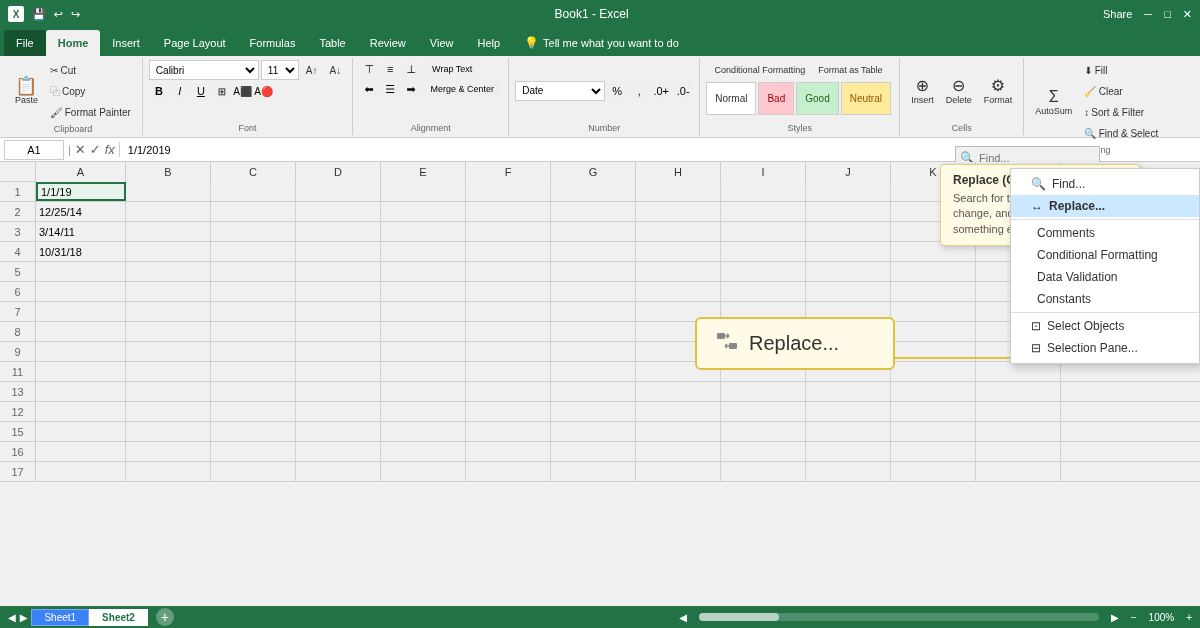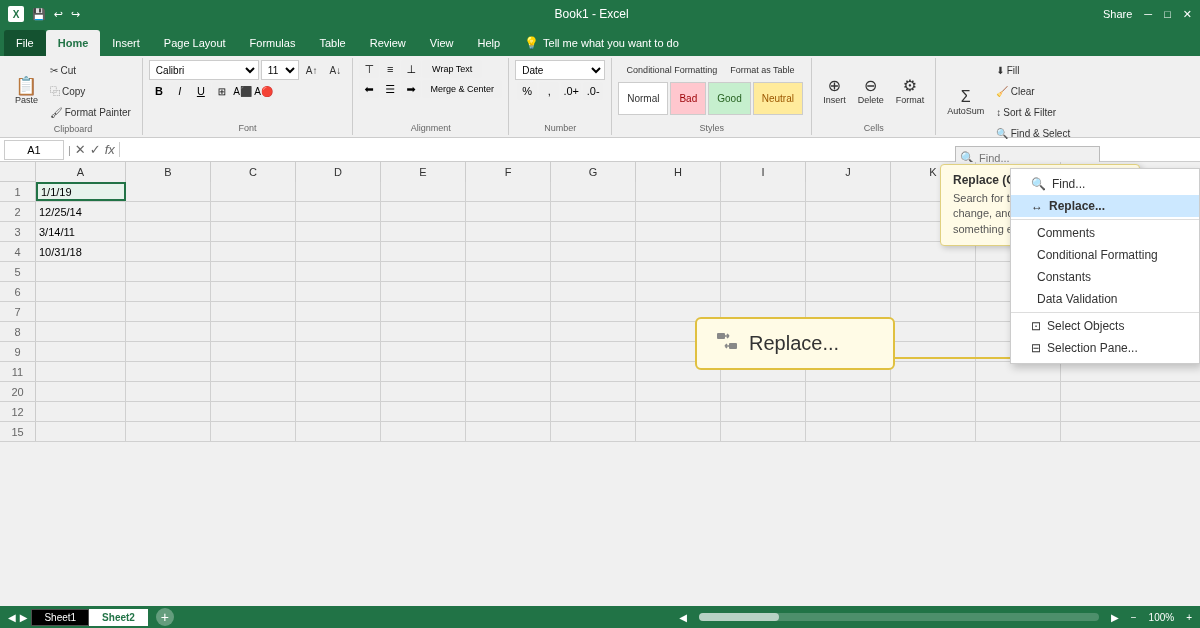--- a/index.html
+++ b/index.html
@@ -257,21 +257,21 @@
       padding: 0 8px;
       font-size: 10px;
     }
     .sheet-tabs {
       display: flex;
       gap: 0;
     }
     .sheet-tab {
       padding: 2px 12px;
       font-size: 10px;
-      background: #000000;
+      background: #3b82f6;
       color: white;
       border: 1px solid rgba(255,255,255,0.3);
       cursor: pointer;
     }
     .sheet-tab.active {
       background: white;
       color: #217346;
       font-weight: bold;
     }
     .add-sheet-btn {
@@ -508,21 +508,21 @@
           <button class="fmt-btn">⬅</button>
           <button class="fmt-btn">☰</button>
           <button class="fmt-btn">➡</button>
           <button class="fmt-btn" style="width:80px;font-size:9px;">Merge &amp; Center</button>
         </div>
       </div>
       <div class="ribbon-group-label">Alignment</div>
     </div>
 
     <div class="ribbon-group">
-      <div class="ribbon-group-content" style="flex-direction:column;gap:2px;">
+      <div class="ribbon-group-content" style="flex-direction:row;gap:2px;">
         <select class="num-select">
           <option>Date</option>
           <option>General</option>
           <option>Number</option>
           <option>Currency</option>
         </select>
         <div style="display:flex;gap:2px;">
           <button class="fmt-btn">%</button>
           <button class="fmt-btn">,</button>
           <button class="fmt-btn">.0+</button>
@@ -612,25 +612,25 @@
       <div class="dropdown-item">
         <span></span>
         <span>Comments</span>
       </div>
       <div class="dropdown-item">
         <span></span>
         <span>Conditional Formatting</span>
       </div>
       <div class="dropdown-item">
         <span></span>
-        <span>Constants</span>
+        <span>Data Validation</span>
       </div>
       <div class="dropdown-item">
         <span></span>
-        <span>Data Validation</span>
+        <span>Constants</span>
       </div>
       <div class="dropdown-separator"></div>
       <div class="dropdown-item">
         <span>⊡</span>
         <span>Select Objects</span>
       </div>
       <div class="dropdown-item">
         <span>⊟</span>
         <span>Selection Pane...</span>
       </div>
@@ -642,20 +642,21 @@
     </div>
 
   </div>
 
   <div class="formula-bar">
     <input class="cell-ref" value="A1" style="">
     <span style="color:#999;">|</span>
     <span style="color:#666;cursor:pointer;font-size:13px;">✕</span>
     <span style="color:#666;cursor:pointer;font-size:13px;">✓</span>
     <span style="color:#666;cursor:pointer;font-size:13px;font-style:italic;border-right:1px solid #ccc;padding-right:4px;">fx</span>
+    <input class="formula-input" value="1/1/2019" style="">
   </div>
 
   <div style="position:relative;flex:1;display:flex;flex-direction:column;overflow:hidden;">
 
     <div class="col-headers">
       <div class="row-num-header"></div>
       <div class="col-header col-a" style="width:90px;">A</div>
       <div class="col-header col-b">B</div>
       <div class="col-header col-c">C</div>
       <div class="col-header col-d">D</div>
@@ -814,21 +815,21 @@
           <div class="grid-cell col-e" style="width: 85px; min-width: 85px;"></div>
           <div class="grid-cell col-f" style="width: 85px; min-width: 85px;"></div>
           <div class="grid-cell col-g" style="width: 85px; min-width: 85px;"></div>
           <div class="grid-cell col-h" style="width: 85px; min-width: 85px;"></div>
           <div class="grid-cell col-i" style="width: 85px; min-width: 85px;"></div>
           <div class="grid-cell col-j" style="width: 85px; min-width: 85px;"></div>
           <div class="grid-cell col-k" style="width: 85px; min-width: 85px;"></div>
           <div class="grid-cell col-l" style="width: 85px; min-width: 85px;"></div>
         </div>
         <div class="grid-row">
-          <div class="row-num">20</div>
+          <div class="row-num">13</div>
           <div class="grid-cell col-a" style="width: 90px; min-width: 90px;"></div>
           <div class="grid-cell col-b" style="width: 85px; min-width: 85px;"></div>
           <div class="grid-cell col-c" style="width: 85px; min-width: 85px;"></div>
           <div class="grid-cell col-d" style="width: 85px; min-width: 85px;"></div>
           <div class="grid-cell col-e" style="width: 85px; min-width: 85px;"></div>
           <div class="grid-cell col-f" style="width: 85px; min-width: 85px;"></div>
           <div class="grid-cell col-g" style="width: 85px; min-width: 85px;"></div>
           <div class="grid-cell col-h" style="width: 85px; min-width: 85px;"></div>
           <div class="grid-cell col-i" style="width: 85px; min-width: 85px;"></div>
           <div class="grid-cell col-j" style="width: 85px; min-width: 85px;"></div>
@@ -845,20 +846,50 @@
           <div class="grid-cell col-f" style="width: 85px; min-width: 85px;"></div>
           <div class="grid-cell col-g" style="width: 85px; min-width: 85px;"></div>
           <div class="grid-cell col-h" style="width: 85px; min-width: 85px;"></div>
           <div class="grid-cell col-i" style="width: 85px; min-width: 85px;"></div>
           <div class="grid-cell col-j" style="width: 85px; min-width: 85px;"></div>
           <div class="grid-cell col-k" style="width: 85px; min-width: 85px;"></div>
           <div class="grid-cell col-l" style="width: 85px; min-width: 85px;"></div>
         </div>
         <div class="grid-row">
           <div class="row-num">15</div>
+          <div class="grid-cell col-a" style="width: 90px; min-width: 90px;"></div>
+          <div class="grid-cell col-b" style="width: 85px; min-width: 85px;"></div>
+          <div class="grid-cell col-c" style="width: 85px; min-width: 85px;"></div>
+          <div class="grid-cell col-d" style="width: 85px; min-width: 85px;"></div>
+          <div class="grid-cell col-e" style="width: 85px; min-width: 85px;"></div>
+          <div class="grid-cell col-f" style="width: 85px; min-width: 85px;"></div>
+          <div class="grid-cell col-g" style="width: 85px; min-width: 85px;"></div>
+          <div class="grid-cell col-h" style="width: 85px; min-width: 85px;"></div>
+          <div class="grid-cell col-i" style="width: 85px; min-width: 85px;"></div>
+          <div class="grid-cell col-j" style="width: 85px; min-width: 85px;"></div>
+          <div class="grid-cell col-k" style="width: 85px; min-width: 85px;"></div>
+          <div class="grid-cell col-l" style="width: 85px; min-width: 85px;"></div>
+        </div>
+        <div class="grid-row">
+          <div class="row-num">16</div>
+          <div class="grid-cell col-a" style="width: 90px; min-width: 90px;"></div>
+          <div class="grid-cell col-b" style="width: 85px; min-width: 85px;"></div>
+          <div class="grid-cell col-c" style="width: 85px; min-width: 85px;"></div>
+          <div class="grid-cell col-d" style="width: 85px; min-width: 85px;"></div>
+          <div class="grid-cell col-e" style="width: 85px; min-width: 85px;"></div>
+          <div class="grid-cell col-f" style="width: 85px; min-width: 85px;"></div>
+          <div class="grid-cell col-g" style="width: 85px; min-width: 85px;"></div>
+          <div class="grid-cell col-h" style="width: 85px; min-width: 85px;"></div>
+          <div class="grid-cell col-i" style="width: 85px; min-width: 85px;"></div>
+          <div class="grid-cell col-j" style="width: 85px; min-width: 85px;"></div>
+          <div class="grid-cell col-k" style="width: 85px; min-width: 85px;"></div>
+          <div class="grid-cell col-l" style="width: 85px; min-width: 85px;"></div>
+        </div>
+        <div class="grid-row">
+          <div class="row-num">17</div>
           <div class="grid-cell col-a" style="width: 90px; min-width: 90px;"></div>
           <div class="grid-cell col-b" style="width: 85px; min-width: 85px;"></div>
           <div class="grid-cell col-c" style="width: 85px; min-width: 85px;"></div>
           <div class="grid-cell col-d" style="width: 85px; min-width: 85px;"></div>
           <div class="grid-cell col-e" style="width: 85px; min-width: 85px;"></div>
           <div class="grid-cell col-f" style="width: 85px; min-width: 85px;"></div>
           <div class="grid-cell col-g" style="width: 85px; min-width: 85px;"></div>
           <div class="grid-cell col-h" style="width: 85px; min-width: 85px;"></div>
           <div class="grid-cell col-i" style="width: 85px; min-width: 85px;"></div>
           <div class="grid-cell col-j" style="width: 85px; min-width: 85px;"></div>

